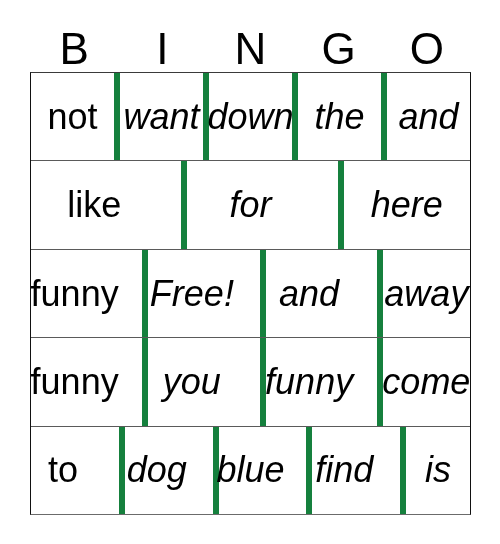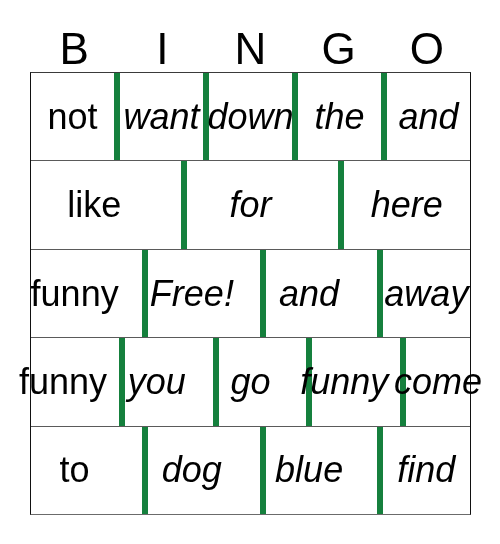--- a/index.html
+++ b/index.html
@@ -152,39 +152,39 @@
     </div>
 
     <div class="grid-row">
       <div class="grid-cell">
           <span class="cell-text">funny</span>
         </div>
       <div class="grid-cell">
           <span class="cell-text">you</span>
         </div>
       <div class="grid-cell">
-          <span class="cell-text">go</span>
-        </div>
-      <div class="grid-cell">
           <span class="cell-text">funny</span>
         </div>
       <div class="grid-cell">
           <span class="cell-text">come</span>
         </div>
     </div>
 
     <div class="grid-row">
       <div class="grid-cell">
           <span class="cell-text">to</span>
         </div>
       <div class="grid-cell">
           <span class="cell-text">dog</span>
         </div>
       <div class="grid-cell">
           <span class="cell-text">blue</span>
         </div>
       <div class="grid-cell">
           <span class="cell-text">find</span>
         </div>
+      <div class="grid-cell">
+          <span class="cell-text">is</span>
+        </div>
     </div>
 
   </div>
 </div>
 
 </body></html>

